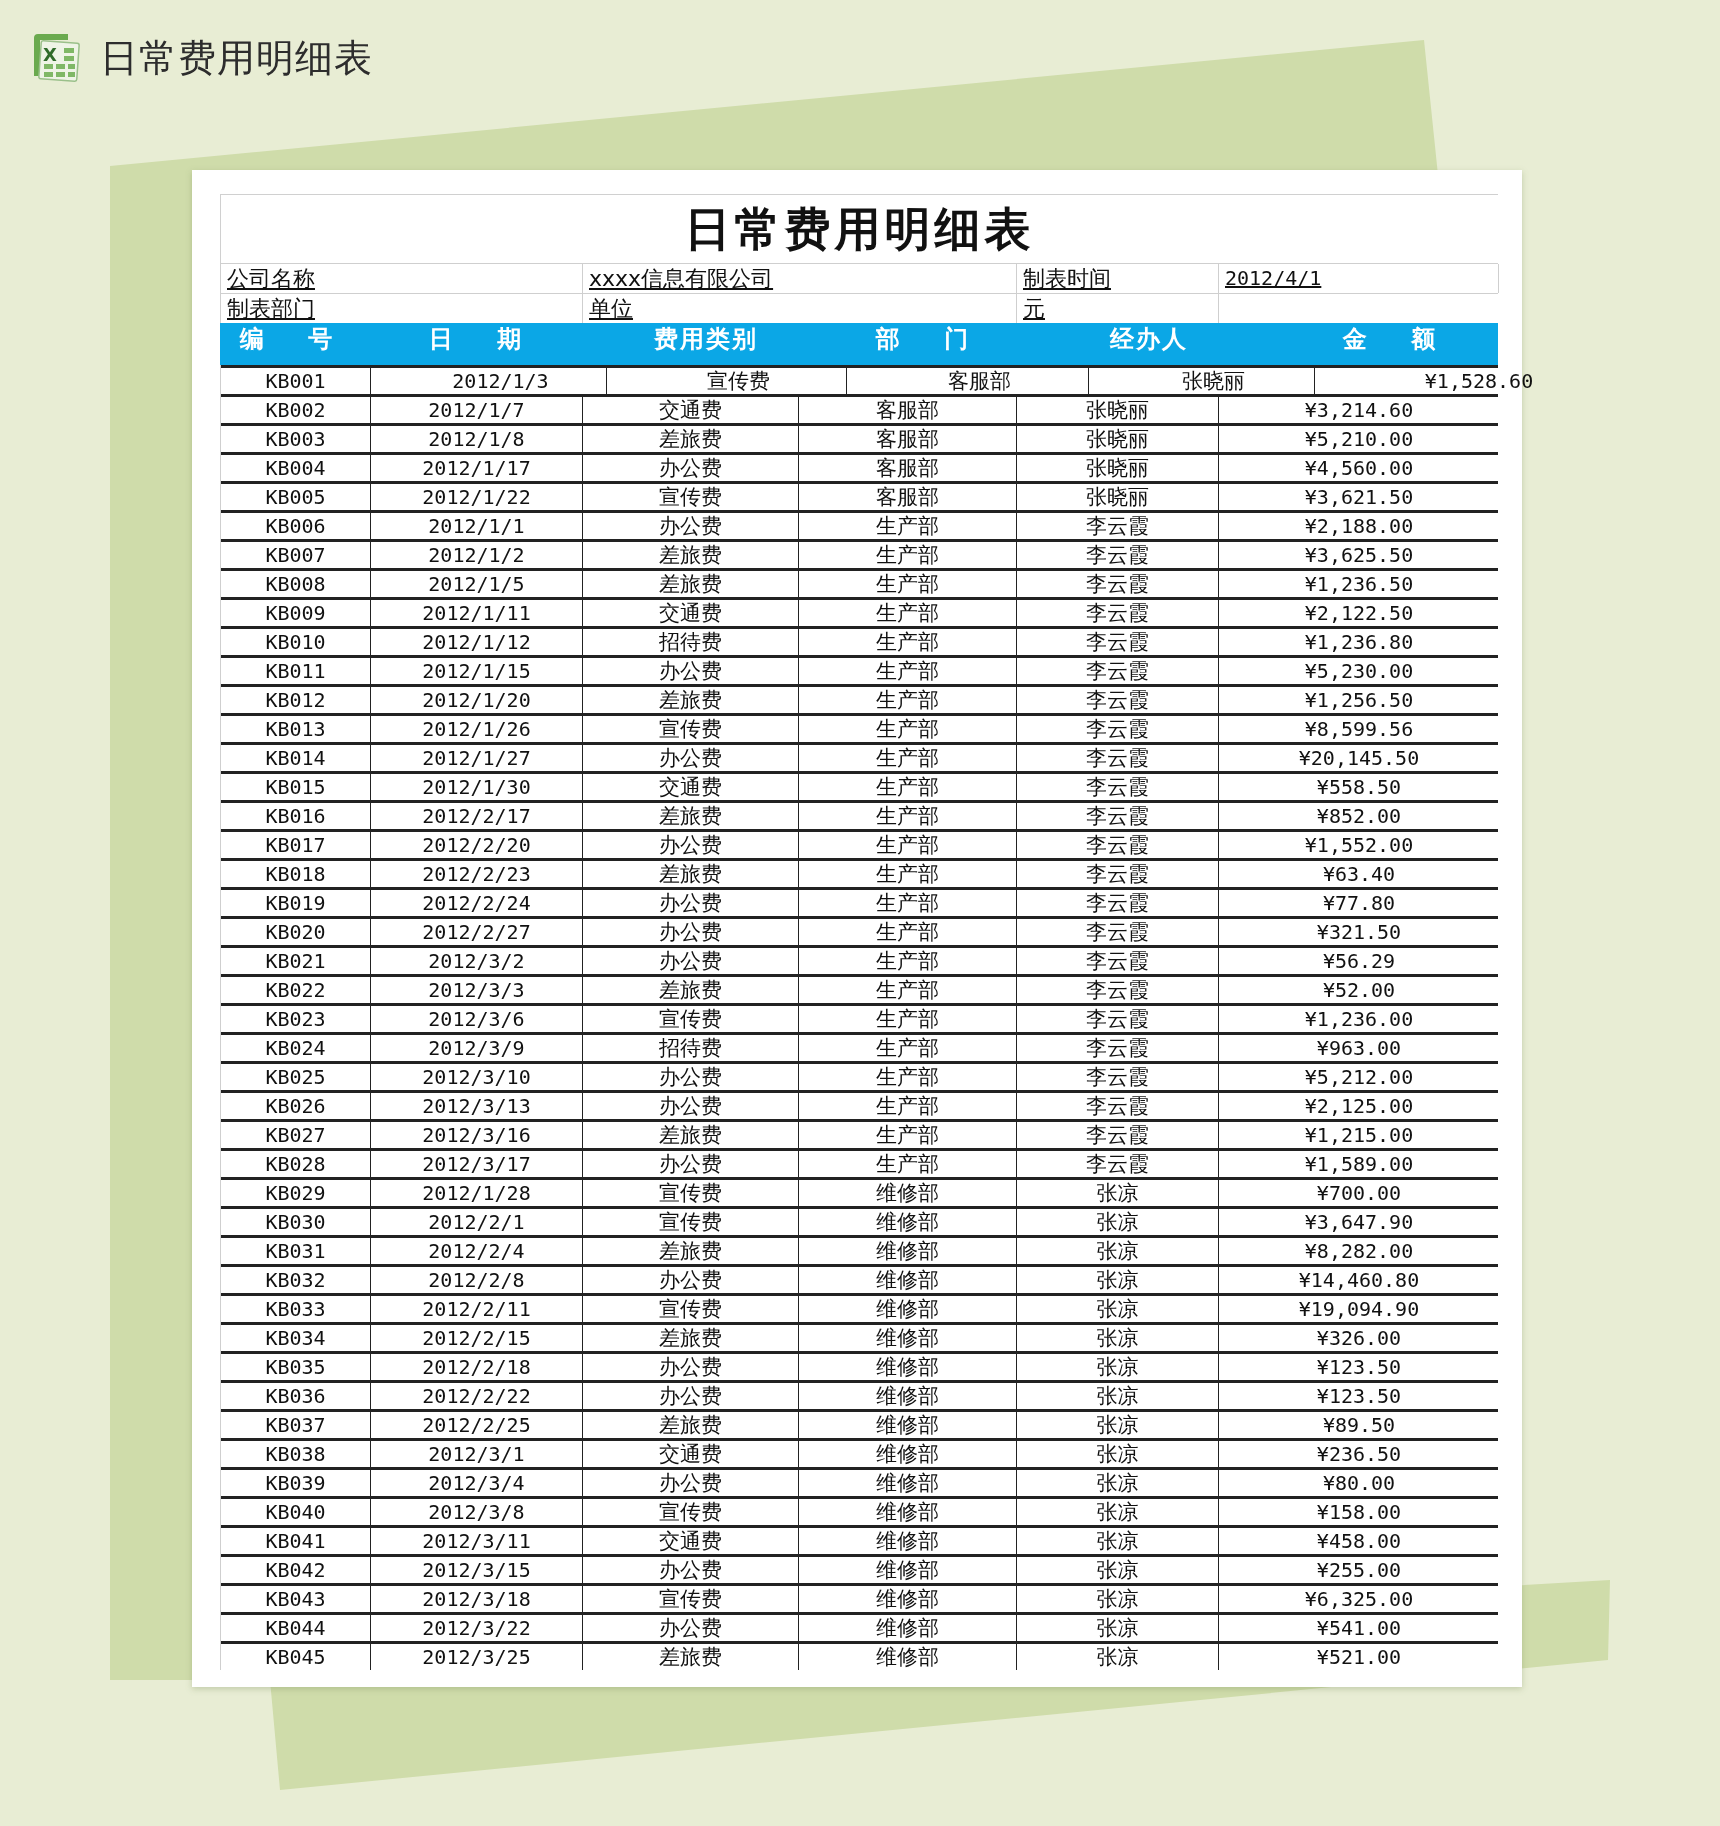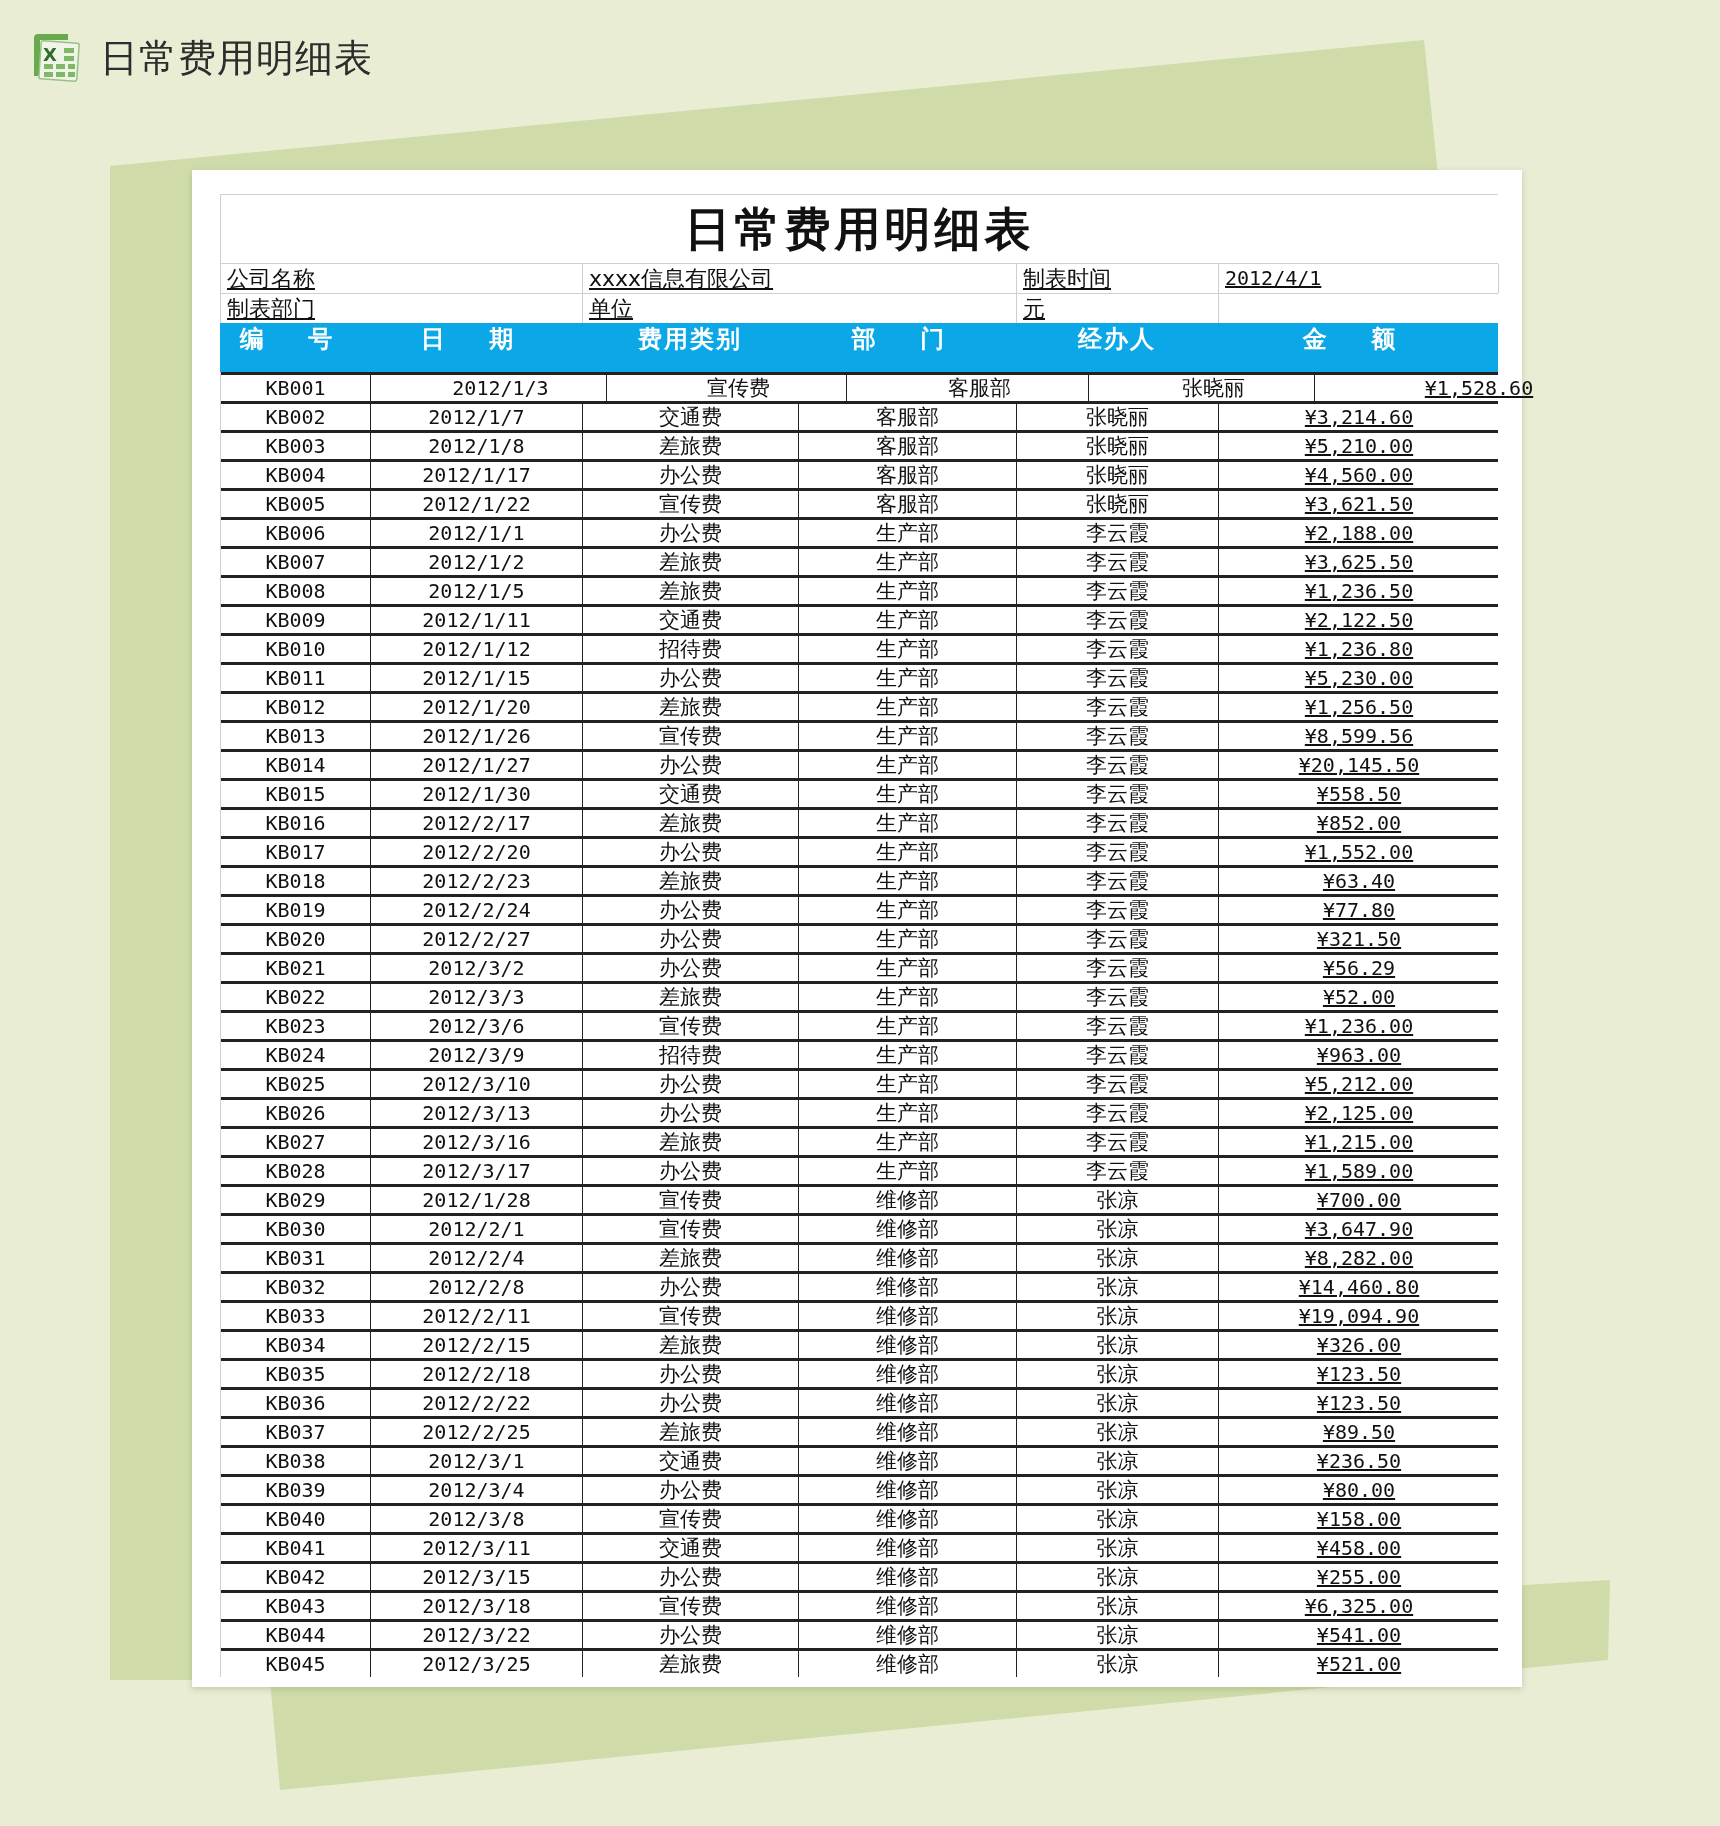--- a/index.html
+++ b/index.html
@@ -42,34 +42,35 @@
     display: grid; grid-template-columns: 362px 434px 202px 280px;
     height: 29px; border-top: 1px solid #cfcfcf; border-left: 1px solid #cfcfcf;
     font-size: 22px; color: #111; text-decoration: underline;
   }
   .meta-row > div {
     border-right: 1px solid #cfcfcf; padding-left: 6px; line-height: 29px;
     white-space: nowrap; overflow: hidden;
   }
   .col-head {
     display: grid; grid-template-columns: 150px 212px 216px 218px 202px 280px;
-    height: 49px; background: #0ba7e6; color: #ffffff;
+    height: 42px; background: #0ba7e6; color: #ffffff;
     font-size: 24px; font-weight: bold; text-align: center; line-height: 33px;
     letter-spacing: 2px;
+    gap: 8px;
   }
   .col-head .spaced { letter-spacing: 18px; }
   .rows { border-left: 1px solid #cfcfcf; }
   .row {
     display: grid; grid-template-columns: 150px 212px 216px 218px 202px 280px;
     height: 26px; border-top: 3px solid #222; box-sizing: content-box;
     font-size: 21px; color: #111; text-align: center; line-height: 26px;
   }
   .row:first-child { border-top: 3px solid #222; gap: 24px; }
   .row > div { border-right: 1.5px solid #222; white-space: nowrap; }
-  .row > div:last-child { border-right: none; text-decoration: underline; }
+  .row > div:last-child { border-right: none; }
   .mono { font-family: "DejaVu Sans Mono", "Liberation Mono", monospace; font-size: 20px; }
 </style>
 </head>
 <body>
 
 <div class="bg-shape bg-top"></div>
 
 <div class="header-bar">
   <span class="excel-icon">
     <svg width="56" height="56" viewBox="0 0 56 56">

